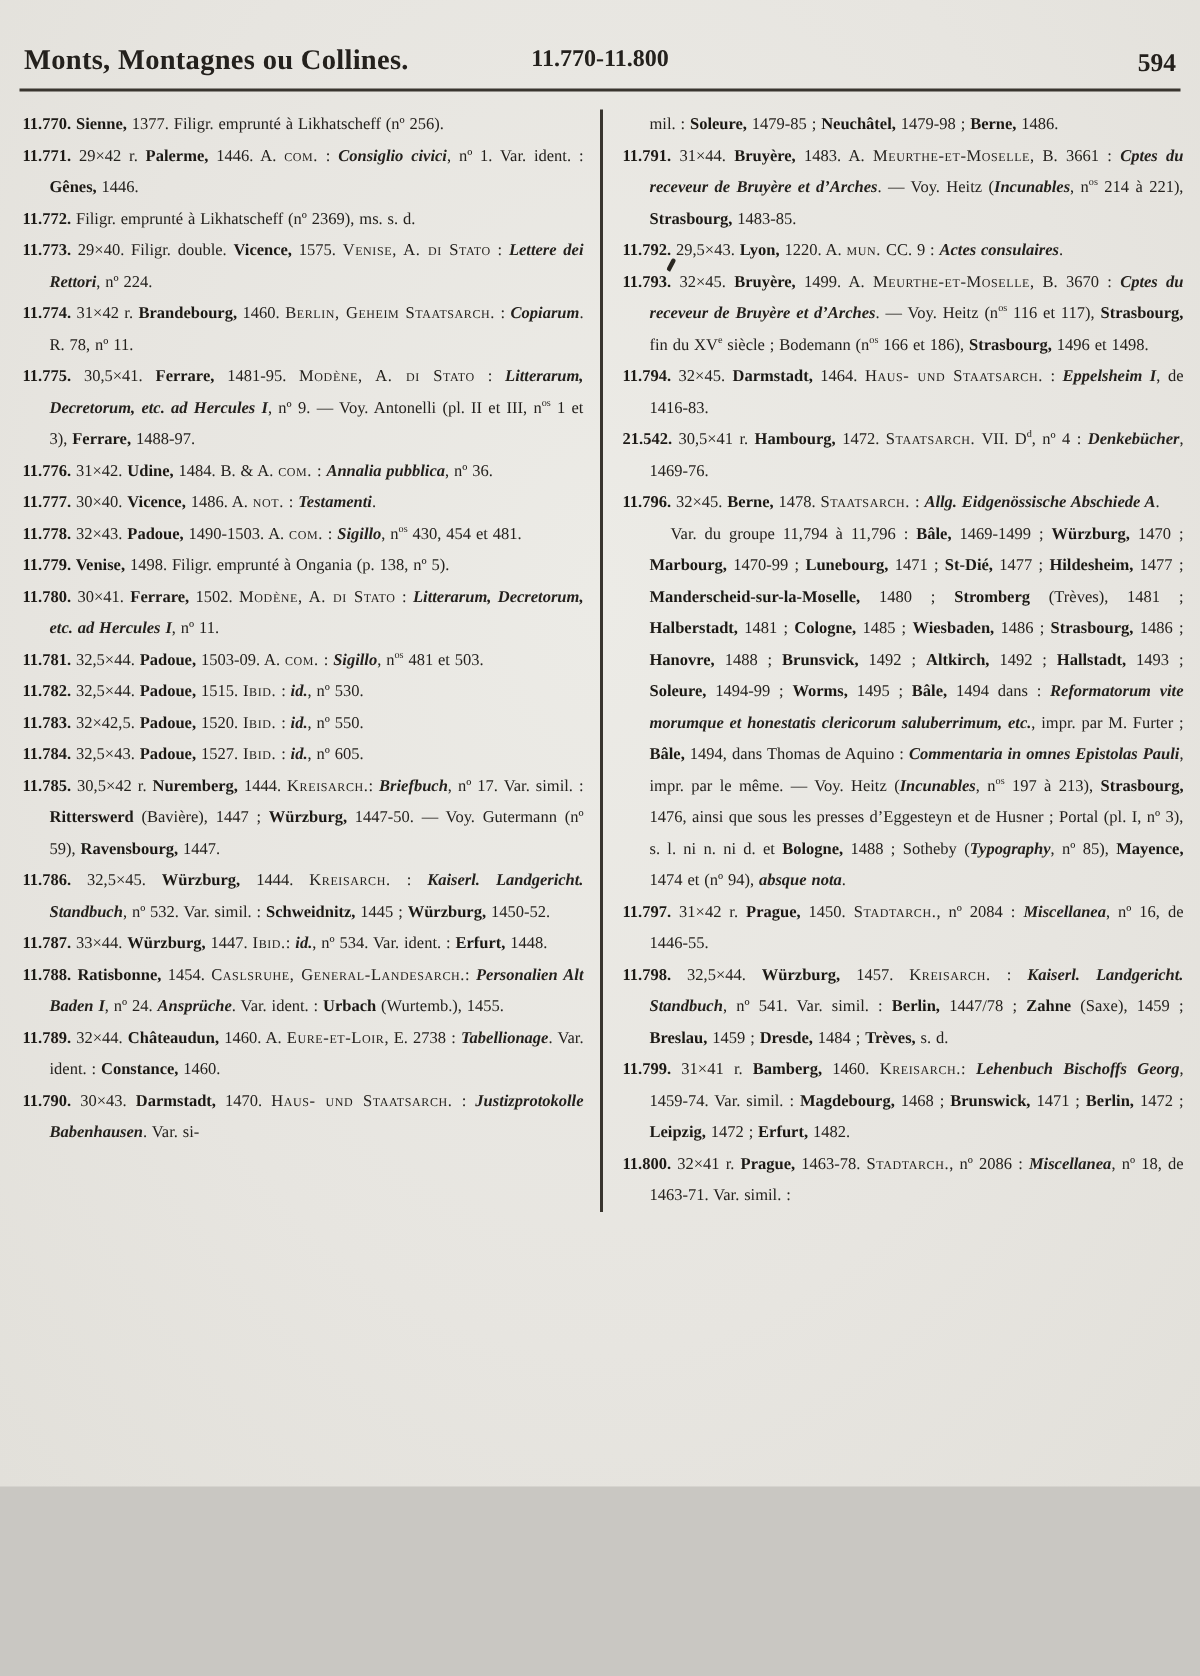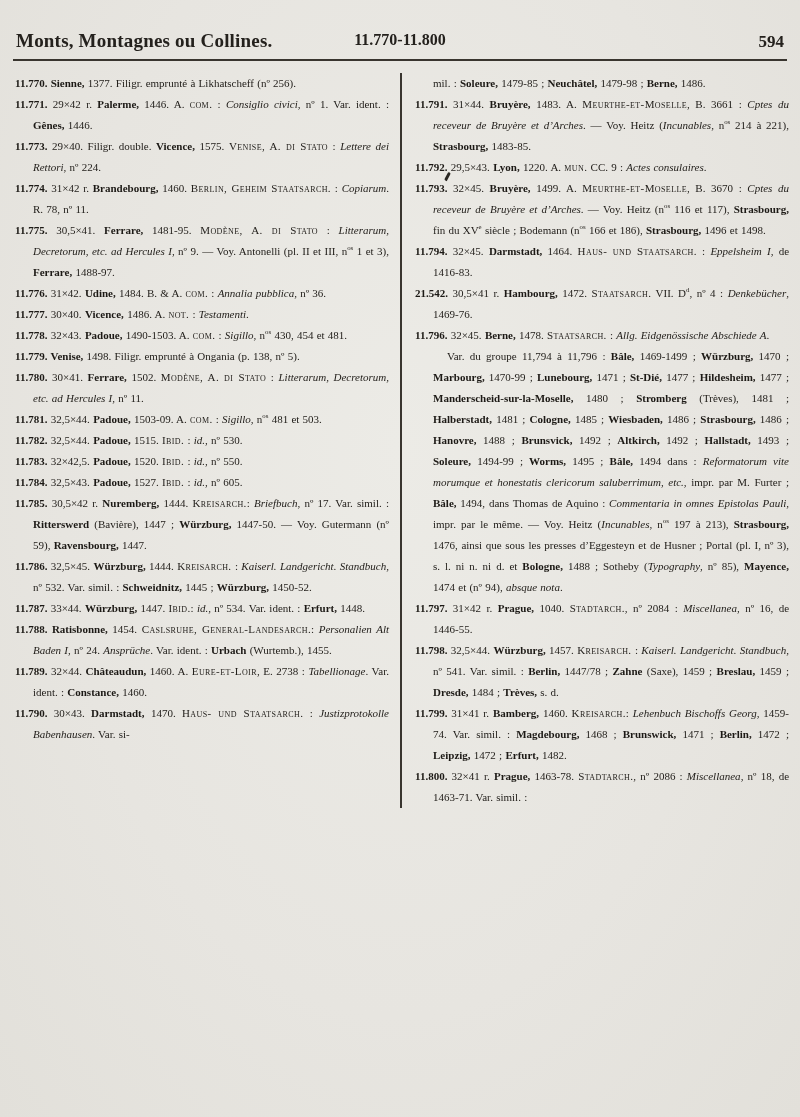--- a/index.html
+++ b/index.html
@@ -1,17 +1,17 @@
 <!DOCTYPE html>
 <html><head>
 <meta charset="utf-8">
 <style>
   html,body { margin:0; padding:0; background:#c9c7c2; }
   .page {
-    position:relative; width:800px; height:1117px; overflow:hidden;
+    position:relative; width:800px; height:991px; overflow:hidden;
     background:#e9e7e2;
     background-image: radial-gradient(ellipse at 50% 40%, #ecebe6 0%, #e7e5e0 60%, #e2e0da 100%);
     font-family:"Liberation Serif","DejaVu Serif",serif;
     color:#24211d;
   }
   .header { position:absolute; top:30px; left:14px; right:14px; height:26px; }
   .section-title { position:absolute; left:2px; top:0; font-weight:bold; font-size:19px; letter-spacing:0.2px; white-space:nowrap; }
   .entry-range { position:absolute; left:50%; transform:translateX(-50%); top:1px; font-weight:bold; font-size:16px; white-space:nowrap; }
   .page-number { position:absolute; right:2px; top:2px; font-size:17px;font-weight:bold; }
   .header-rule { position:absolute; top:59px; left:13px; right:13px; border-top:2px solid #39352f; }
@@ -20,21 +20,21 @@
   .col-left  { width:374px; margin-right:11px; }
   .col-right { flex:1; border-left:2px solid #39352f; padding-left:13px; }
   p.para {
     margin:0; font-size:11px; line-height:21px; text-align:justify;
     padding-left:18px; text-indent:-18px; position:relative;
     word-spacing:0.5px;
   }
   p.cont { text-indent:0; padding-left:18px; }
   p.sub  { text-indent:14px; padding-left:18px; }
   .seg-b  { font-weight:bold; color:#1c1915; }
-  .seg-i  { font-style:italic; }
+  .seg-i  { font-style:italic;font-weight:bold; }
   .seg-sc { font-variant:small-caps; letter-spacing:0.4px; }
   .seg-sup{ vertical-align:super; font-size:62%; line-height:0; }
   .ink-mark {
     position:absolute; left:31px; top:-6px; width:3px; height:9px;
     background:#2a2722; border-radius:2px 2px 0 2px; transform:rotate(28deg);
   }
 </style>
 </head>
 <body>
 
@@ -42,20 +42,21 @@
   <div class="header">
     <span class="section-title">Monts, Montagnes ou Collines.</span>
     <span class="entry-range">11.770-11.800</span>
     <span class="page-number">594</span>
   </div>
   <div class="header-rule"></div>
   <div class="columns">
     <div class="col col-left">
         <p class="para entry"><span class="seg-b">11.770.</span><span class="seg-r"> </span><span class="seg-b">Sienne,</span><span class="seg-r"> 1377. Filigr. emprunté à Likhatscheff (nº 256).</span></p>
         <p class="para entry"><span class="seg-b">11.771.</span><span class="seg-r"> 29×42 r. </span><span class="seg-b">Palerme,</span><span class="seg-r"> 1446. A. </span><span class="seg-sc">com.</span><span class="seg-r"> : </span><span class="seg-i">Consiglio civici</span><span class="seg-r">, nº 1. Var. ident. : </span><span class="seg-b">Gênes,</span><span class="seg-r"> 1446.</span></p>
+        <p class="para entry"><span class="seg-b">11.772.</span><span class="seg-r"> Filigr. emprunté à Likhatscheff (nº 2369), ms. s. d.</span></p>
         <p class="para entry"><span class="seg-b">11.773.</span><span class="seg-r"> 29×40. Filigr. double. </span><span class="seg-b">Vicence,</span><span class="seg-r"> 1575. </span><span class="seg-sc">Venise, A. di Stato</span><span class="seg-r"> : </span><span class="seg-i">Lettere dei Rettori</span><span class="seg-r">, nº 224.</span></p>
         <p class="para entry"><span class="seg-b">11.774.</span><span class="seg-r"> 31×42 r. </span><span class="seg-b">Brandebourg,</span><span class="seg-r"> 1460. </span><span class="seg-sc">Berlin, Geheim Staatsarch.</span><span class="seg-r"> : </span><span class="seg-i">Copiarum</span><span class="seg-r">. R. 78, nº 11.</span></p>
         <p class="para entry"><span class="seg-b">11.775.</span><span class="seg-r"> 30,5×41. </span><span class="seg-b">Ferrare,</span><span class="seg-r"> 1481-95. </span><span class="seg-sc">Modène, A. di Stato</span><span class="seg-r"> : </span><span class="seg-i">Litterarum, Decretorum, etc. ad Hercules I</span><span class="seg-r">, nº 9. — Voy. Antonelli (pl. II et III, n</span><span class="seg-sup">os</span><span class="seg-r"> 1 et 3), </span><span class="seg-b">Ferrare,</span><span class="seg-r"> 1488-97.</span></p>
         <p class="para entry"><span class="seg-b">11.776.</span><span class="seg-r"> 31×42. </span><span class="seg-b">Udine,</span><span class="seg-r"> 1484. B. &amp; A. </span><span class="seg-sc">com.</span><span class="seg-r"> : </span><span class="seg-i">Annalia pubblica</span><span class="seg-r">, nº 36.</span></p>
         <p class="para entry"><span class="seg-b">11.777.</span><span class="seg-r"> 30×40. </span><span class="seg-b">Vicence,</span><span class="seg-r"> 1486. A. </span><span class="seg-sc">not.</span><span class="seg-r"> : </span><span class="seg-i">Testamenti</span><span class="seg-r">.</span></p>
         <p class="para entry"><span class="seg-b">11.778.</span><span class="seg-r"> 32×43. </span><span class="seg-b">Padoue,</span><span class="seg-r"> 1490-1503. A. </span><span class="seg-sc">com.</span><span class="seg-r"> : </span><span class="seg-i">Sigillo</span><span class="seg-r">, n</span><span class="seg-sup">os</span><span class="seg-r"> 430, 454 et 481.</span></p>
         <p class="para entry"><span class="seg-b">11.779. Venise,</span><span class="seg-r"> 1498. Filigr. emprunté à Ongania (p. 138, nº 5).</span></p>
         <p class="para entry"><span class="seg-b">11.780.</span><span class="seg-r"> 30×41. </span><span class="seg-b">Ferrare,</span><span class="seg-r"> 1502. </span><span class="seg-sc">Modène, A. di Stato</span><span class="seg-r"> : </span><span class="seg-i">Litterarum, Decretorum, etc. ad Hercules I</span><span class="seg-r">, nº 11.</span></p>
         <p class="para entry"><span class="seg-b">11.781.</span><span class="seg-r"> 32,5×44. </span><span class="seg-b">Padoue,</span><span class="seg-r"> 1503-09. A. </span><span class="seg-sc">com.</span><span class="seg-r"> : </span><span class="seg-i">Sigillo</span><span class="seg-r">, n</span><span class="seg-sup">os</span><span class="seg-r"> 481 et 503.</span></p>
         <p class="para entry"><span class="seg-b">11.782.</span><span class="seg-r"> 32,5×44. </span><span class="seg-b">Padoue,</span><span class="seg-r"> 1515. </span><span class="seg-sc">Ibid.</span><span class="seg-r"> : </span><span class="seg-i">id.</span><span class="seg-r">, nº 530.</span></p>
@@ -70,19 +71,19 @@
       </div>
     <div class="col col-right">
         <p class="para cont"><span class="seg-r">mil. : </span><span class="seg-b">Soleure,</span><span class="seg-r"> 1479-85 ; </span><span class="seg-b">Neuchâtel,</span><span class="seg-r"> 1479-98 ; </span><span class="seg-b">Berne,</span><span class="seg-r"> 1486.</span></p>
         <p class="para entry"><span class="seg-b">11.791.</span><span class="seg-r"> 31×44. </span><span class="seg-b">Bruyère,</span><span class="seg-r"> 1483. A. </span><span class="seg-sc">Meurthe-et-Moselle</span><span class="seg-r">, B. 3661 : </span><span class="seg-i">Cptes du receveur de Bruyère et d’Arches</span><span class="seg-r">. — Voy. Heitz (</span><span class="seg-i">Incunables</span><span class="seg-r">, n</span><span class="seg-sup">os</span><span class="seg-r"> 214 à 221), </span><span class="seg-b">Strasbourg,</span><span class="seg-r"> 1483-85.</span></p>
         <p class="para entry"><span class="seg-b">11.792.</span><span class="seg-r"> 29,5×43. </span><span class="seg-b">Lyon,</span><span class="seg-r"> 1220. A. </span><span class="seg-sc">mun.</span><span class="seg-r"> CC. 9 : </span><span class="seg-i">Actes consulaires</span><span class="seg-r">.</span></p>
         <p class="para entry"><span class="seg-b">11.793.</span><span class="seg-r"> 32×45. </span><span class="seg-b">Bruyère,</span><span class="seg-r"> 1499. A. </span><span class="seg-sc">Meurthe-et-Moselle</span><span class="seg-r">, B. 3670 : </span><span class="seg-i">Cptes du receveur de Bruyère et d’Arches</span><span class="seg-r">. — Voy. Heitz (n</span><span class="seg-sup">os</span><span class="seg-r"> 116 et 117), </span><span class="seg-b">Strasbourg,</span><span class="seg-r"> fin du XV</span><span class="seg-sup">e</span><span class="seg-r"> siècle ; Bodemann (n</span><span class="seg-sup">os</span><span class="seg-r"> 166 et 186), </span><span class="seg-b">Strasbourg,</span><span class="seg-r"> 1496 et 1498.</span><span class="ink-mark"></span></p>
         <p class="para entry"><span class="seg-b">11.794.</span><span class="seg-r"> 32×45. </span><span class="seg-b">Darmstadt,</span><span class="seg-r"> 1464. </span><span class="seg-sc">Haus- und Staatsarch.</span><span class="seg-r"> : </span><span class="seg-i">Eppelsheim I</span><span class="seg-r">, de 1416-83.</span></p>
         <p class="para entry"><span class="seg-b">21.542.</span><span class="seg-r"> 30,5×41 r. </span><span class="seg-b">Hambourg,</span><span class="seg-r"> 1472. </span><span class="seg-sc">Staatsarch.</span><span class="seg-r"> VII. D</span><span class="seg-sup">d</span><span class="seg-r">, nº 4 : </span><span class="seg-i">Denkebücher</span><span class="seg-r">, 1469-76.</span></p>
         <p class="para entry"><span class="seg-b">11.796.</span><span class="seg-r"> 32×45. </span><span class="seg-b">Berne,</span><span class="seg-r"> 1478. </span><span class="seg-sc">Staatsarch.</span><span class="seg-r"> : </span><span class="seg-i">Allg. Eidgenössische Abschiede A</span><span class="seg-r">.</span></p>
         <p class="para sub"><span class="seg-r">Var. du groupe 11,794 à 11,796 : </span><span class="seg-b">Bâle,</span><span class="seg-r"> 1469-1499 ; </span><span class="seg-b">Würzburg,</span><span class="seg-r"> 1470 ; </span><span class="seg-b">Marbourg,</span><span class="seg-r"> 1470-99 ; </span><span class="seg-b">Lunebourg,</span><span class="seg-r"> 1471 ; </span><span class="seg-b">St-Dié,</span><span class="seg-r"> 1477 ; </span><span class="seg-b">Hildesheim,</span><span class="seg-r"> 1477 ; </span><span class="seg-b">Manderscheid-sur-la-Moselle,</span><span class="seg-r"> 1480 ; </span><span class="seg-b">Stromberg</span><span class="seg-r"> (Trèves), 1481 ; </span><span class="seg-b">Halberstadt,</span><span class="seg-r"> 1481 ; </span><span class="seg-b">Cologne,</span><span class="seg-r"> 1485 ; </span><span class="seg-b">Wiesbaden,</span><span class="seg-r"> 1486 ; </span><span class="seg-b">Strasbourg,</span><span class="seg-r"> 1486 ; </span><span class="seg-b">Hanovre,</span><span class="seg-r"> 1488 ; </span><span class="seg-b">Brunsvick,</span><span class="seg-r"> 1492 ; </span><span class="seg-b">Altkirch,</span><span class="seg-r"> 1492 ; </span><span class="seg-b">Hallstadt,</span><span class="seg-r"> 1493 ; </span><span class="seg-b">Soleure,</span><span class="seg-r"> 1494-99 ; </span><span class="seg-b">Worms,</span><span class="seg-r"> 1495 ; </span><span class="seg-b">Bâle,</span><span class="seg-r"> 1494 dans : </span><span class="seg-i">Reformatorum vite morumque et honestatis clericorum saluberrimum, etc.</span><span class="seg-r">, impr. par M. Furter ; </span><span class="seg-b">Bâle,</span><span class="seg-r"> 1494, dans Thomas de Aquino : </span><span class="seg-i">Commentaria in omnes Epistolas Pauli</span><span class="seg-r">, impr. par le même. — Voy. Heitz (</span><span class="seg-i">Incunables</span><span class="seg-r">, n</span><span class="seg-sup">os</span><span class="seg-r"> 197 à 213), </span><span class="seg-b">Strasbourg,</span><span class="seg-r"> 1476, ainsi que sous les presses d’Eggesteyn et de Husner ; Portal (pl. I, nº 3), s. l. ni n. ni d. et </span><span class="seg-b">Bologne,</span><span class="seg-r"> 1488 ; Sotheby (</span><span class="seg-i">Typography</span><span class="seg-r">, nº 85), </span><span class="seg-b">Mayence,</span><span class="seg-r"> 1474 et (nº 94), </span><span class="seg-i">absque nota</span><span class="seg-r">.</span></p>
-        <p class="para entry"><span class="seg-b">11.797.</span><span class="seg-r"> 31×42 r. </span><span class="seg-b">Prague,</span><span class="seg-r"> 1040. </span><span class="seg-sc">Stadtarch.</span><span class="seg-r">, nº 2084 : </span><span class="seg-i">Miscellanea</span><span class="seg-r">, nº 16, de 1446-55.</span></p>
+        <p class="para entry"><span class="seg-b">11.797.</span><span class="seg-r"> 31×42 r. </span><span class="seg-b">Prague,</span><span class="seg-r"> 1450. </span><span class="seg-sc">Stadtarch.</span><span class="seg-r">, nº 2084 : </span><span class="seg-i">Miscellanea</span><span class="seg-r">, nº 16, de 1446-55.</span></p>
         <p class="para entry"><span class="seg-b">11.798.</span><span class="seg-r"> 32,5×44. </span><span class="seg-b">Würzburg,</span><span class="seg-r"> 1457. </span><span class="seg-sc">Kreisarch.</span><span class="seg-r"> : </span><span class="seg-i">Kaiserl. Landgericht. Standbuch</span><span class="seg-r">, nº 541. Var. simil. : </span><span class="seg-b">Berlin,</span><span class="seg-r"> 1447/78 ; </span><span class="seg-b">Zahne</span><span class="seg-r"> (Saxe), 1459 ; </span><span class="seg-b">Breslau,</span><span class="seg-r"> 1459 ; </span><span class="seg-b">Dresde,</span><span class="seg-r"> 1484 ; </span><span class="seg-b">Trèves,</span><span class="seg-r"> s. d.</span></p>
         <p class="para entry"><span class="seg-b">11.799.</span><span class="seg-r"> 31×41 r. </span><span class="seg-b">Bamberg,</span><span class="seg-r"> 1460. </span><span class="seg-sc">Kreisarch.</span><span class="seg-r">: </span><span class="seg-i">Lehenbuch Bischoffs Georg</span><span class="seg-r">, 1459-74. Var. simil. : </span><span class="seg-b">Magdebourg,</span><span class="seg-r"> 1468 ; </span><span class="seg-b">Brunswick,</span><span class="seg-r"> 1471 ; </span><span class="seg-b">Berlin,</span><span class="seg-r"> 1472 ; </span><span class="seg-b">Leipzig,</span><span class="seg-r"> 1472 ; </span><span class="seg-b">Erfurt,</span><span class="seg-r"> 1482.</span></p>
         <p class="para entry"><span class="seg-b">11.800.</span><span class="seg-r"> 32×41 r. </span><span class="seg-b">Prague,</span><span class="seg-r"> 1463-78. </span><span class="seg-sc">Stadtarch.</span><span class="seg-r">, nº 2086 : </span><span class="seg-i">Miscellanea</span><span class="seg-r">, nº 18, de 1463-71. Var. simil. :</span></p>
       </div>
   </div>
 </div>
 
 </body></html>

